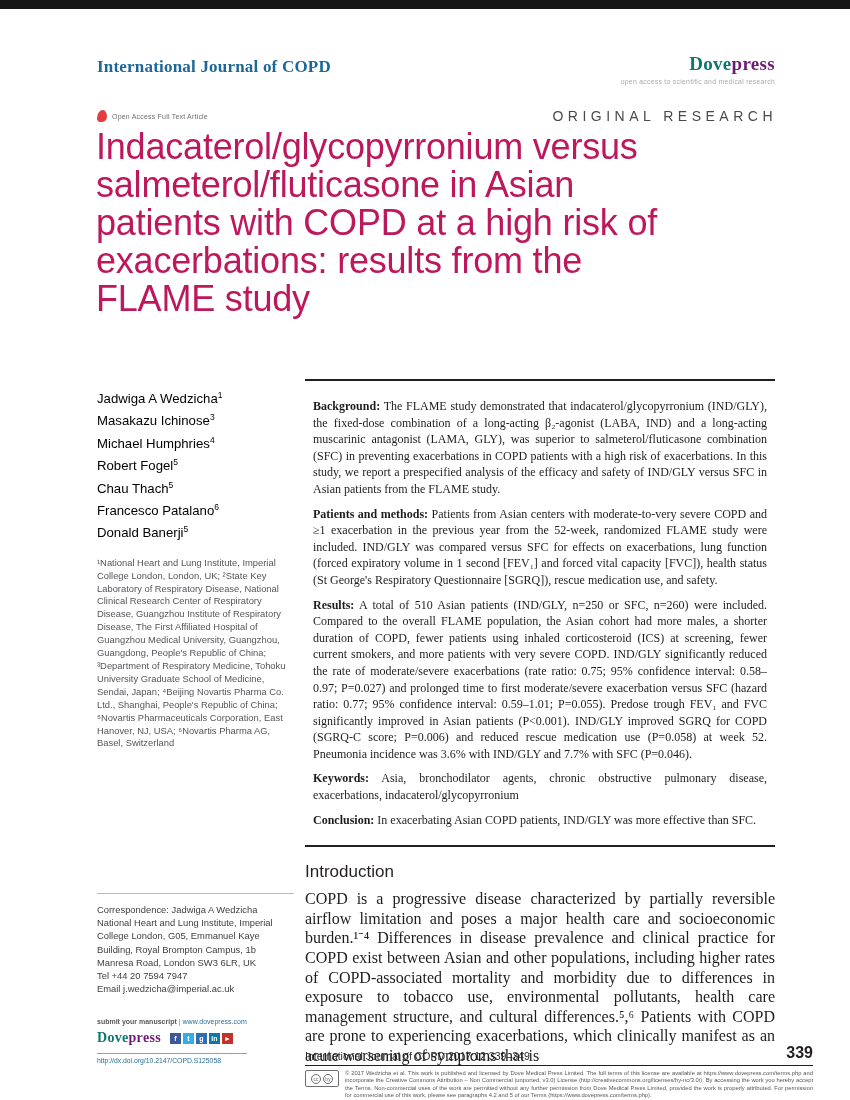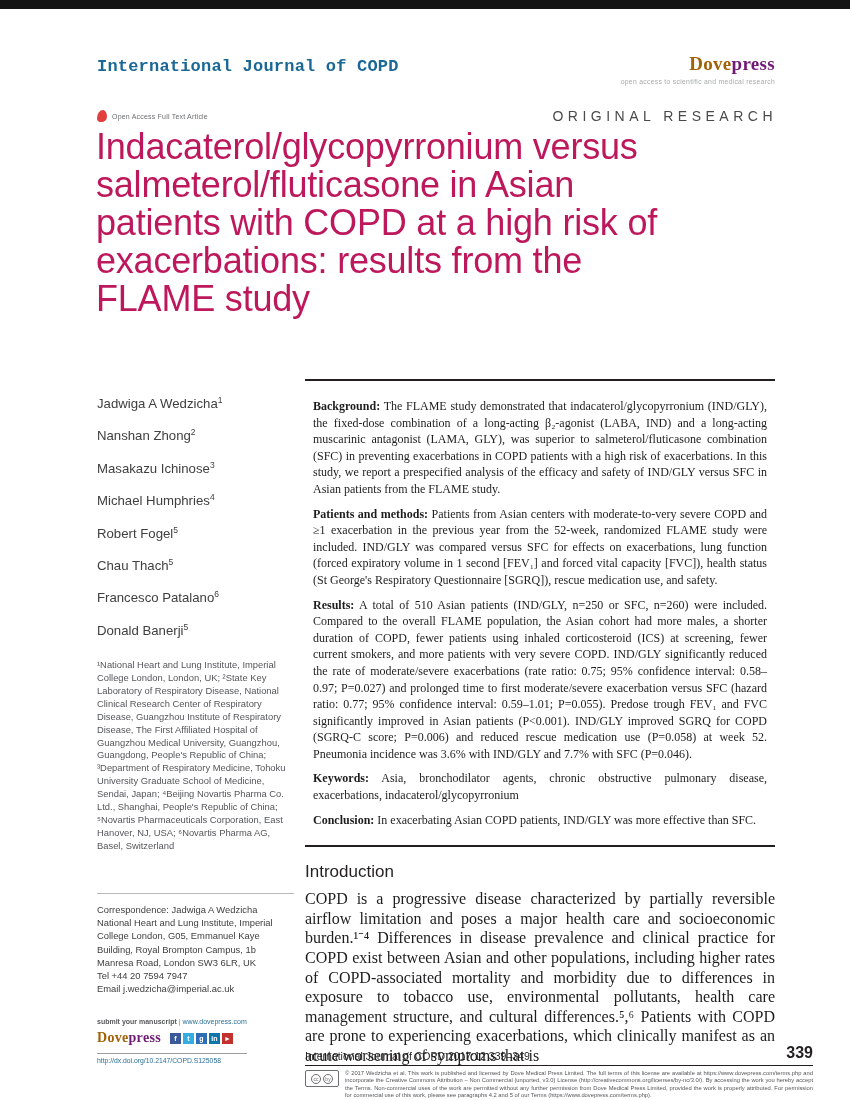--- a/index.html
+++ b/index.html
@@ -12,26 +12,26 @@
     margin: 0 auto;
     background: #ffffff;
     overflow: hidden;
     font-family: "Liberation Sans", sans-serif;
   }
   .topbar { position: absolute; top: 0; left: 0; width: 850px; height: 9px; background: #141414; }
 
   
   .journal-name {
     position: absolute; left: 97px; top: 57px;
-    font-family: Liberation Mono, monospace;
+    font-family: Liberation Serif, serif;
     font-weight: bold; font-size: 17px; color: #1b6795; letter-spacing: 0.2px;
   }
   .publisher { position: absolute; right: 75px; top: 53px; text-align: right; }
   .dovepress-logo { font-family: "Liberation Serif", serif; font-size: 19px; font-weight: bold; letter-spacing: 0.3px; }
-  .dovepress-logo .dove { color: #a16207; }
+  .dovepress-logo .dove { color: #0f766e; }
   .dovepress-logo .press { color: #701a75; }
   .tagline { font-size: 6.8px; color: #a7a9ac; margin-top: 3px; letter-spacing: 0.3px; }
 
   
   .oa { position: absolute; left: 97px; top: 110px; display: flex; align-items: center; gap: 5px; }
   .oa-logo {
     width: 10px; height: 12px; background: #e23d3f; display: inline-block;
     border-radius: 60% 40% 55% 45% / 70% 55% 45% 30%;
   }
   .oa-text { font-size: 7px; color: #6d6e71; letter-spacing: 0.2px; }
@@ -42,21 +42,21 @@
 
   
   .title {
     position: absolute; left: 96px; top: 128px; width: 612px;
     font-family: "Liberation Sans", sans-serif; font-weight: 400;
     font-size: 36px; line-height: 38px; color: #be185d; letter-spacing: -0.2px;
   }
 
   
   .left-col { position: absolute; left: 97px; top: 386px; width: 197px; }
-  .author { font-size: 13.2px; line-height: 28px; color: #404040; }
+  .author { font-size: 13.2px; line-height: 18px; color: #000000; }
   .author sup { font-size: 8.5px; }
   .affiliations { margin-top: 14px; font-size: 9.4px; line-height: 12.9px; color: #55565a; }
 
   .correspondence {
     position: absolute; left: 97px; top: 893px; width: 197px;
     border-top: 1px solid #b7b9bb; padding-top: 9px;
     font-size: 9.4px; line-height: 13.2px; color: #414042;
   }
 
   
@@ -136,21 +136,20 @@
     <span class="oa-logo"></span>
     <span class="oa-text">Open Access Full Text Article</span>
   </div>
   <div class="article-type">ORIGINAL RESEARCH</div>
 
   <h1 class="title">Indacaterol/glycopyrronium versus salmeterol/fluticasone in Asian patients with COPD at a high risk of exacerbations: results from the FLAME study</h1>
 
   <div class="left-col">
     <div class="authors">
       <div class="author"><span>Jadwiga A Wedzicha</span><sup>1</sup></div>
-      <div class="author"><span>Nanshan Zhong</span><sup>2</sup></div>
       <div class="author"><span>Masakazu Ichinose</span><sup>3</sup></div>
       <div class="author"><span>Michael Humphries</span><sup>4</sup></div>
       <div class="author"><span>Robert Fogel</span><sup>5</sup></div>
       <div class="author"><span>Chau Thach</span><sup>5</sup></div>
       <div class="author"><span>Francesco Patalano</span><sup>6</sup></div>
       <div class="author"><span>Donald Banerji</span><sup>5</sup></div>
     </div>
     <div class="affiliations">¹National Heart and Lung Institute, Imperial College London, London, UK; ²State Key Laboratory of Respiratory Disease, National Clinical Research Center of Respiratory Disease, Guangzhou Institute of Respiratory Disease, The First Affiliated Hospital of Guangzhou Medical University, Guangzhou, Guangdong, People's Republic of China; ³Department of Respiratory Medicine, Tohoku University Graduate School of Medicine, Sendai, Japan; ⁴Beijing Novartis Pharma Co. Ltd., Shanghai, People's Republic of China; ⁵Novartis Pharmaceuticals Corporation, East Hanover, NJ, USA; ⁶Novartis Pharma AG, Basel, Switzerland</div>
   </div>
 

